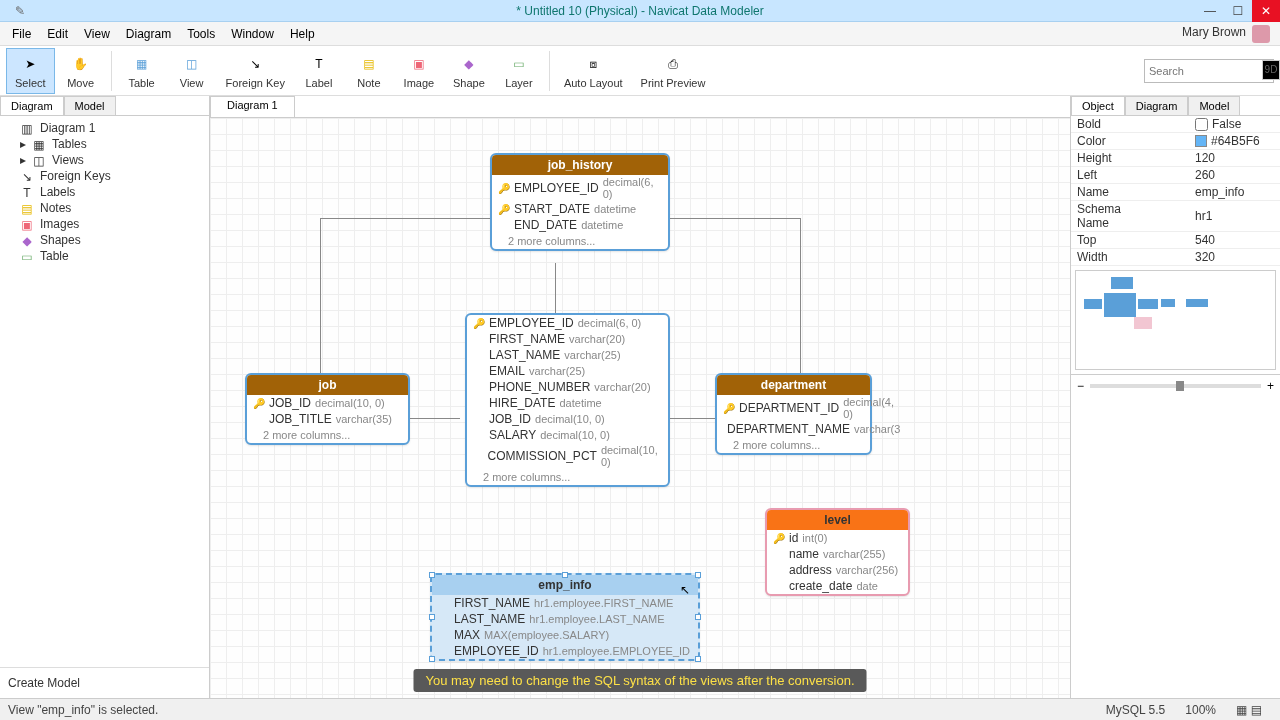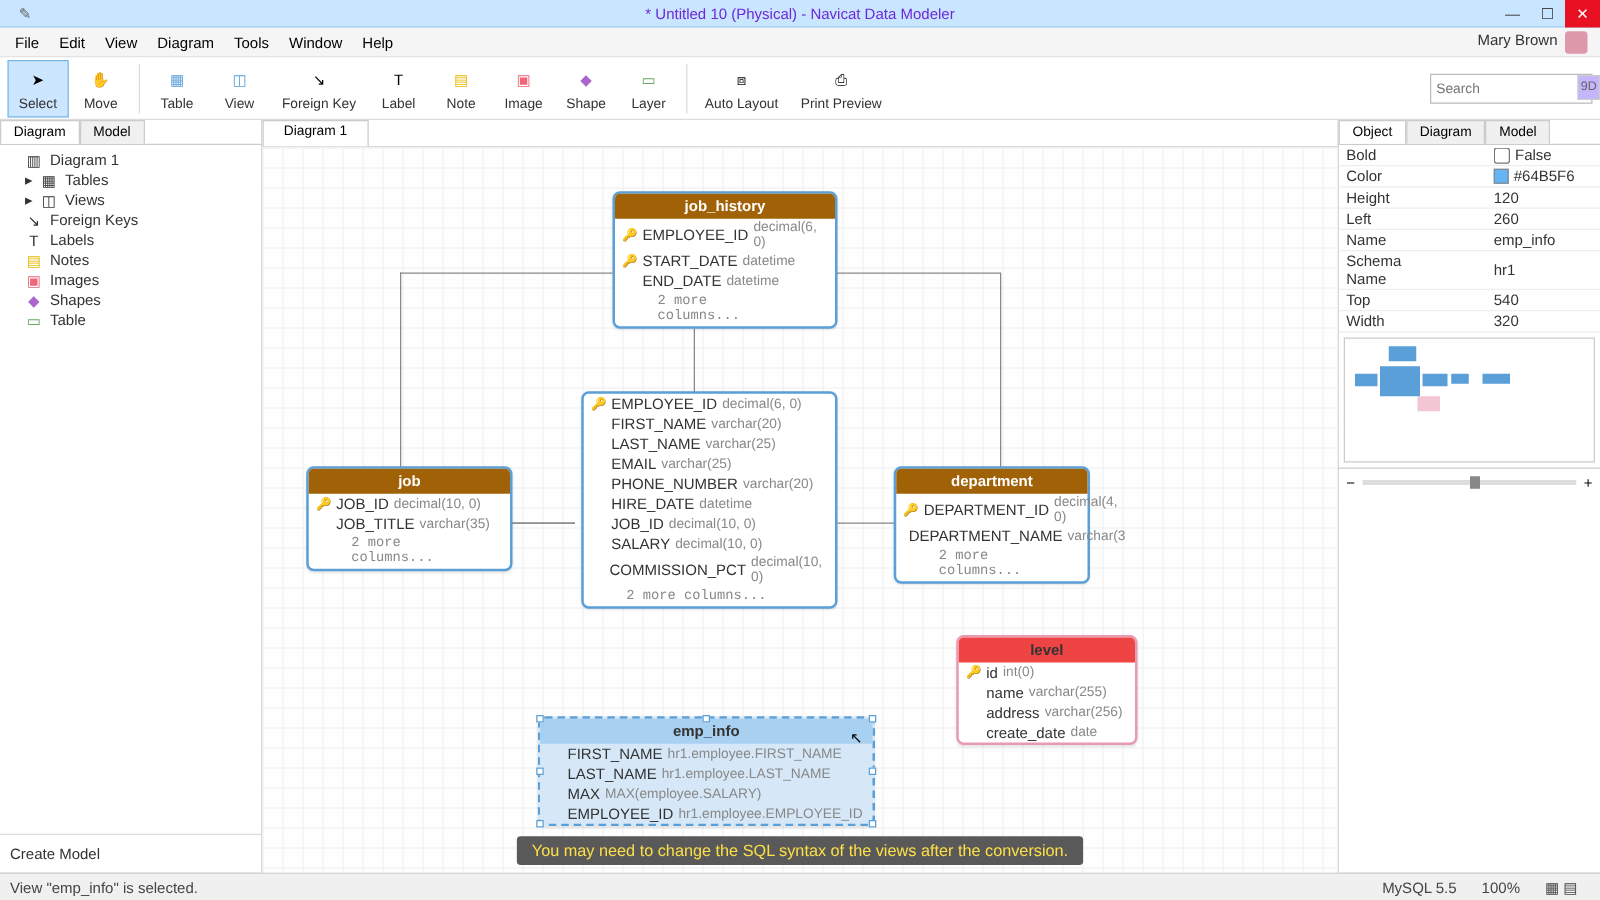--- a/index.html
+++ b/index.html
@@ -1,20 +1,20 @@
 <!DOCTYPE html>
 <html><head>
 <meta charset="utf-8">
 <style>
 * { box-sizing: border-box; margin: 0; padding: 0; font-family: "Segoe UI", Tahoma, sans-serif; font-size: 12px; }
 body { width: 1280px; height: 720px; background: #fff; overflow: hidden; position: relative; }
 
 .titlebar { height: 22px; background: #c8e6ff; display: flex; align-items: center; position: relative; border-bottom: 1px solid #a8d0f0; }
 .titlebar .logo { width: 40px; text-align: center; color: #666; }
-.titlebar .title { position: absolute; left: 50%; transform: translateX(-50%); color: #6d28d9; }
+.titlebar .title { position: absolute; left: 50%; transform: translateX(-50%); color: #0f766e; }
 .titlebar .win-btns { position: absolute; right: 0; display: flex; }
 .titlebar .win-btn { width: 28px; height: 22px; display: flex; align-items: center; justify-content: center; color: #444; }
 .titlebar .win-btn.close { background: #e81123; color: #fff; }
 
 .menubar { height: 24px; background: #f5f5f5; display: flex; align-items: center; padding: 0 4px; border-bottom: 1px solid #ddd; }
 .menubar .menu-item { padding: 2px 8px; cursor: default; }
 .menubar .spacer { flex: 1; }
 .menubar .user { padding: 0 6px; color: #333; display: flex; align-items: flex-start; gap: 6px; }
 .menubar .avatar { width: 18px; height: 18px; background: #d9a; border-radius: 3px; }
 
@@ -42,26 +42,26 @@
 .doc-tabs { height: 22px; display: flex; border-bottom: 1px solid #ccc; }
 .doc-tab { padding: 2px 16px; border: 1px solid #ccc; border-bottom: none; background: #fff; font-size: 11px; }
 .canvas { flex: 1; position: relative; overflow: hidden; background-color: #fefefe;
   background-image: linear-gradient(#eee 1px, transparent 1px), linear-gradient(90deg, #eee 1px, transparent 1px);
   background-size: 16px 16px; }
 
 .entity { position: absolute; border: 2px solid #5a9fd8; border-radius: 6px; background: #fff; box-shadow: 0 1px 2px rgba(0,0,0,.1); }
 .entity.pink { border-color: #e89bb0; }
 .entity.selected { border: 2px dashed #5a9fd8; }
 .entity .hdr { background: #a16207; color: #fff; text-align: center; padding: 3px 0; font-weight: 600; border-radius: 4px 4px 0 0; }
-.entity.pink .hdr { background: #ef4444; color: #333; }
+.entity.pink .hdr { background: #f97316; color: #333; }
 .entity .row { display: flex; align-items: center; padding: 1px 6px; gap: 4px; }
 .entity .row .key { width: 12px; color: #d9a400; font-size: 10px; text-align: center; }
 .entity .row .col { color: #333; }
 .entity .row .typ { color: #888; font-size: 11px; }
-.entity .more { padding: 2px 34px; color: #888; font-size: 11px; font-family: Liberation Mono, monospace; }
+.entity .more { padding: 2px 16px; color: #888; font-size: 11px; }
 
 .handle { position: absolute; width: 6px; height: 6px; background: #fff; border: 1px solid #5a9fd8; }
 
 .conn { position: absolute; background: #888; }
 .conn.h { height: 1px; }
 .conn.v { width: 1px; }
 
 .caption { position: absolute; bottom: 28px; left: 50%; transform: translateX(-50%); background: rgba(80,80,80,.95); color: #fde047; padding: 4px 12px; border-radius: 3px; font-size: 13px; }
 
 .right-pane { width: 210px; border-left: 1px solid #ccc; display: flex; flex-direction: column; }
@@ -74,21 +74,21 @@
 .prop-row .v { flex: 1; padding: 1px 4px; color: #333; display: flex; align-items: center; gap: 4px; }
 .swatch { width: 12px; height: 12px; background: #64b5f6; border: 1px solid #888; }
 .minimap { margin-top: auto; height: 100px; border: 1px solid #ccc; margin: 4px; position: relative; background: #fff; }
 .mm-box { position: absolute; background: #5a9fd8; }
 .mm-box.pink { background: #f2c6d2; }
 
 .statusbar { height: 22px; background: #f0f0f0; border-top: 1px solid #ccc; display: flex; align-items: center; padding: 0 8px; color: #444; font-size: 11px; }
 .statusbar .spacer { flex: 1; }
 .statusbar .seg { padding: 0 10px; }
 
-.right-extra { position: absolute; right: 0; top: 60px; width: 18px; height: 20px; background: #c4b5fd; border: 1px solid #ccc; color: #666; text-align: center; font-size: 10px; line-height: 18px; }
+.right-extra { position: absolute; right: 0; top: 60px; width: 18px; height: 20px; background: #000000; border: 1px solid #ccc; color: #666; text-align: center; font-size: 10px; line-height: 18px; }
 </style>
 </head>
 <body>
 
 <div class="titlebar">
   <div class="logo">✎</div>
   <div class="title">* Untitled 10 (Physical) - Navicat Data Modeler</div>
   <div class="win-btns">
     <div class="win-btn">—</div>
     <div class="win-btn">☐</div>

